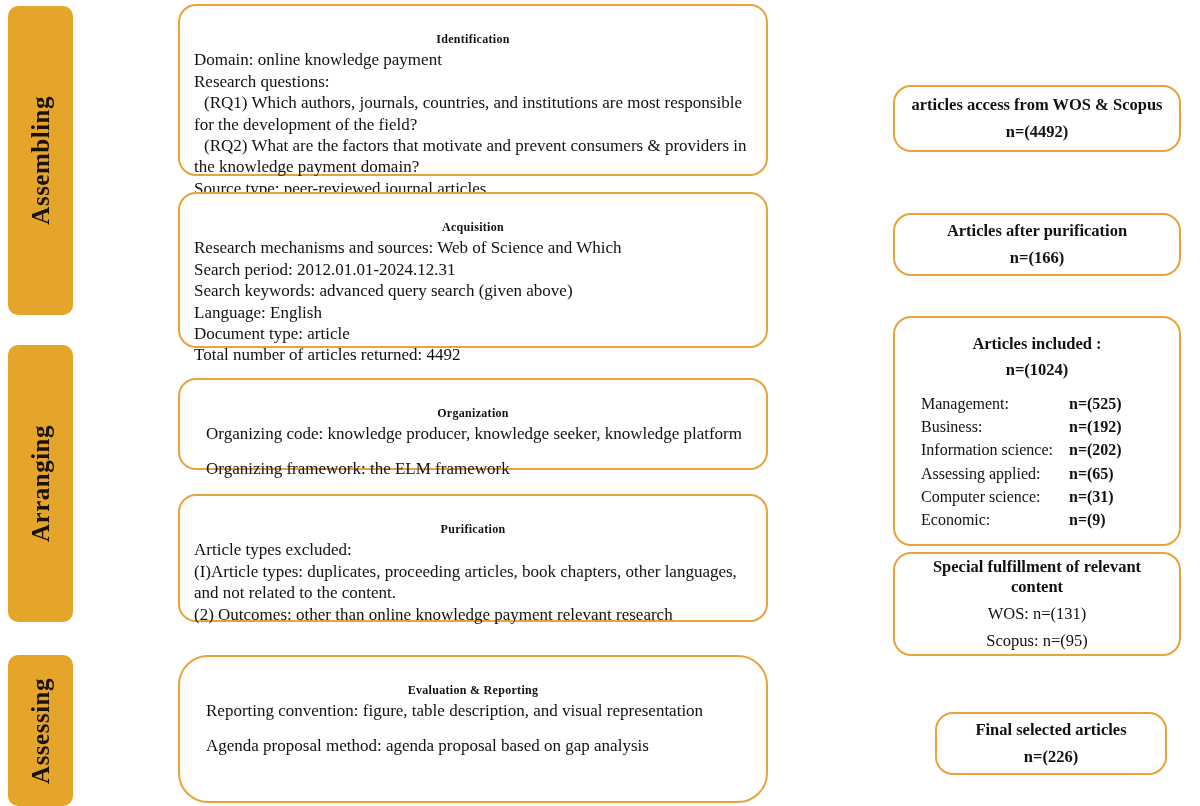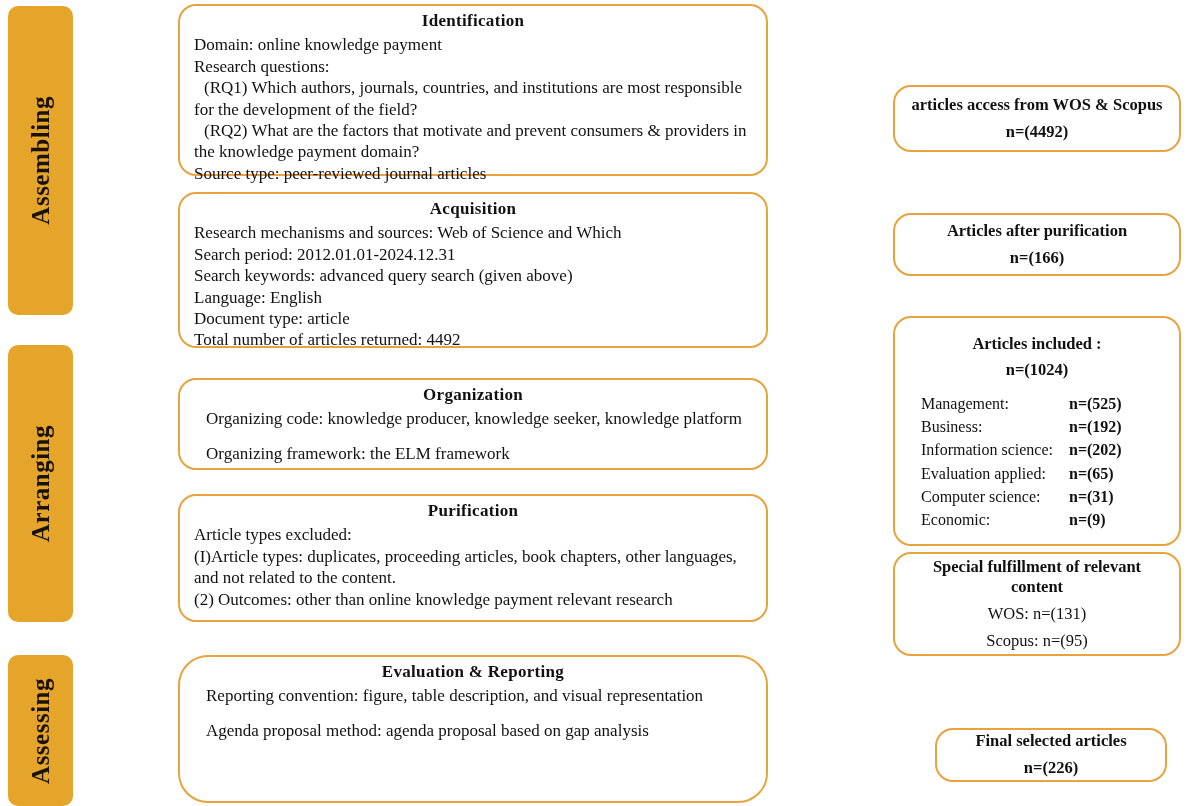--- a/index.html
+++ b/index.html
@@ -57,23 +57,23 @@
 
   
   .main-card {
     left: 178px;
     width: 590px;
     padding: 4px 14px 6px 14px;
   }
   .card-title {
     text-align: center;
     font-weight: bold;
-    font-size: 17px;
+    font-size: 12px;
     letter-spacing: 0.3px;
-    margin: 1px 0 3px 0;
+    margin: 22px 0 3px 0;
     line-height: 1.2;
   }
   .card-line {
     font-size: 17px;
     line-height: 1.26;
     margin: 0;
     text-align: left;
   }
   .card-line.indent { text-indent: 10px; }
   .card-line.spaced { margin-bottom: 13px; }
@@ -99,21 +99,21 @@
     font-size: 16.5px;
     line-height: 1.25;
     margin: 3px 0;
   }
   .side-line.strong { font-weight: bold; }
 
   #card-access      { top: 85px;  height: 67px; }
   #card-purified    { top: 213px; height: 63px; }
   #card-included    { top: 316px; height: 230px; }
   #card-special     { top: 552px; height: 104px; }
-  #card-final       { left: 935px; width: 232px; top: 728px; height: 54px; }
+  #card-final       { left: 935px; width: 232px; top: 712px; height: 63px; }
 
   
   .breakdown {
     margin-top: 8px;
     padding: 0 2px 0 16px;
   }
   .breakdown-row {
     display: flex;
     justify-content: flex-start;
     font-size: 16px;
@@ -195,21 +195,21 @@
     </div>
     <div class="breakdown-row">
       <span class="bd-label">Business:</span>
       <span class="bd-value">n=(192)</span>
     </div>
     <div class="breakdown-row">
       <span class="bd-label">Information science:</span>
       <span class="bd-value">n=(202)</span>
     </div>
     <div class="breakdown-row">
-      <span class="bd-label">Evaluation applied:</span>
+      <span class="bd-label">Assessing applied:</span>
       <span class="bd-value">n=(65)</span>
     </div>
     <div class="breakdown-row">
       <span class="bd-label">Computer science:</span>
       <span class="bd-value">n=(31)</span>
     </div>
     <div class="breakdown-row">
       <span class="bd-label">Economic:</span>
       <span class="bd-value">n=(9)</span>
     </div>

